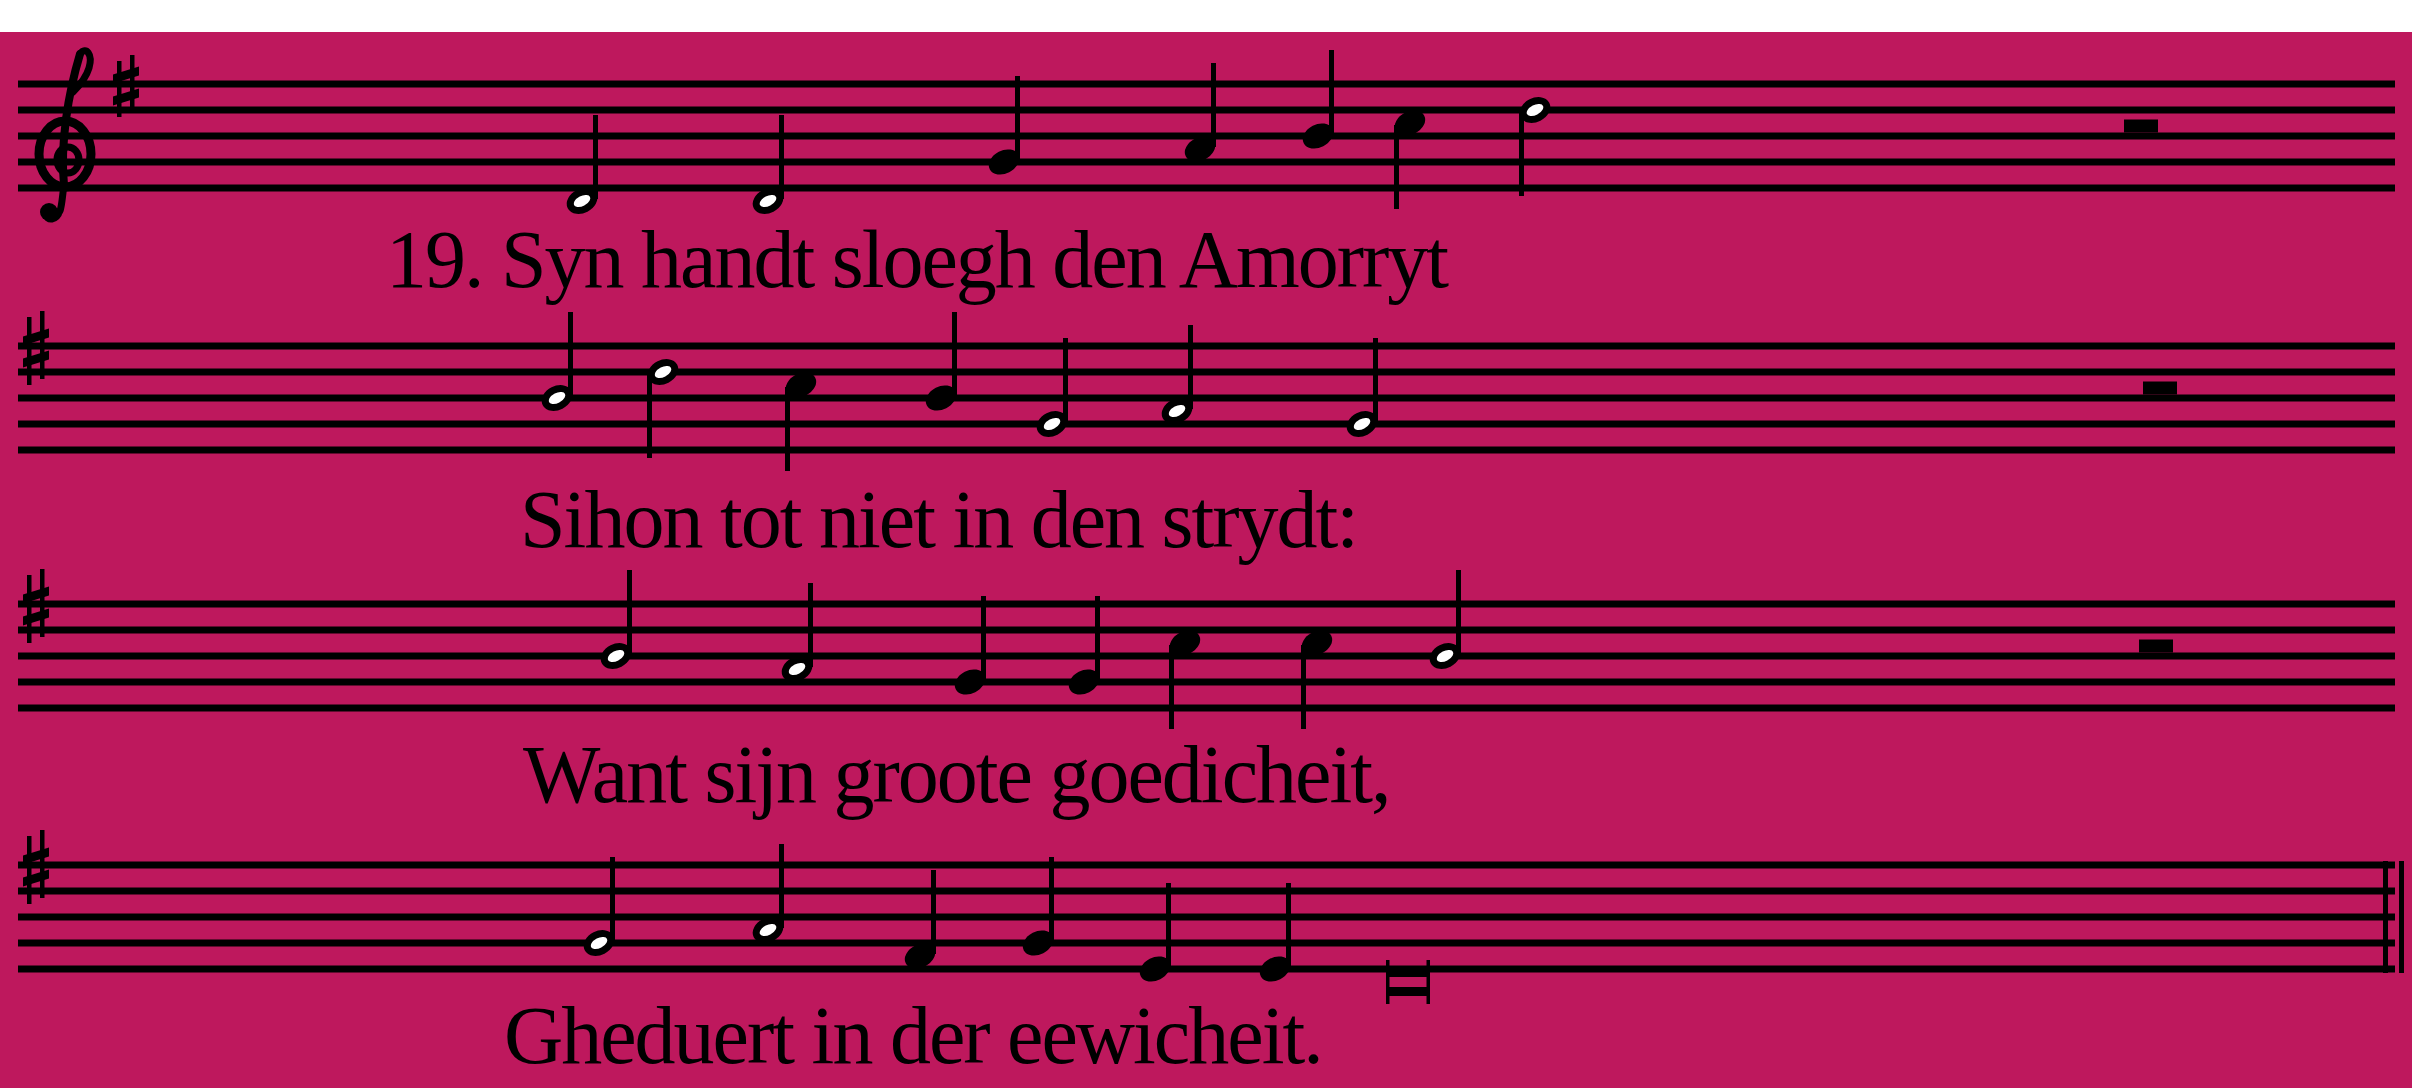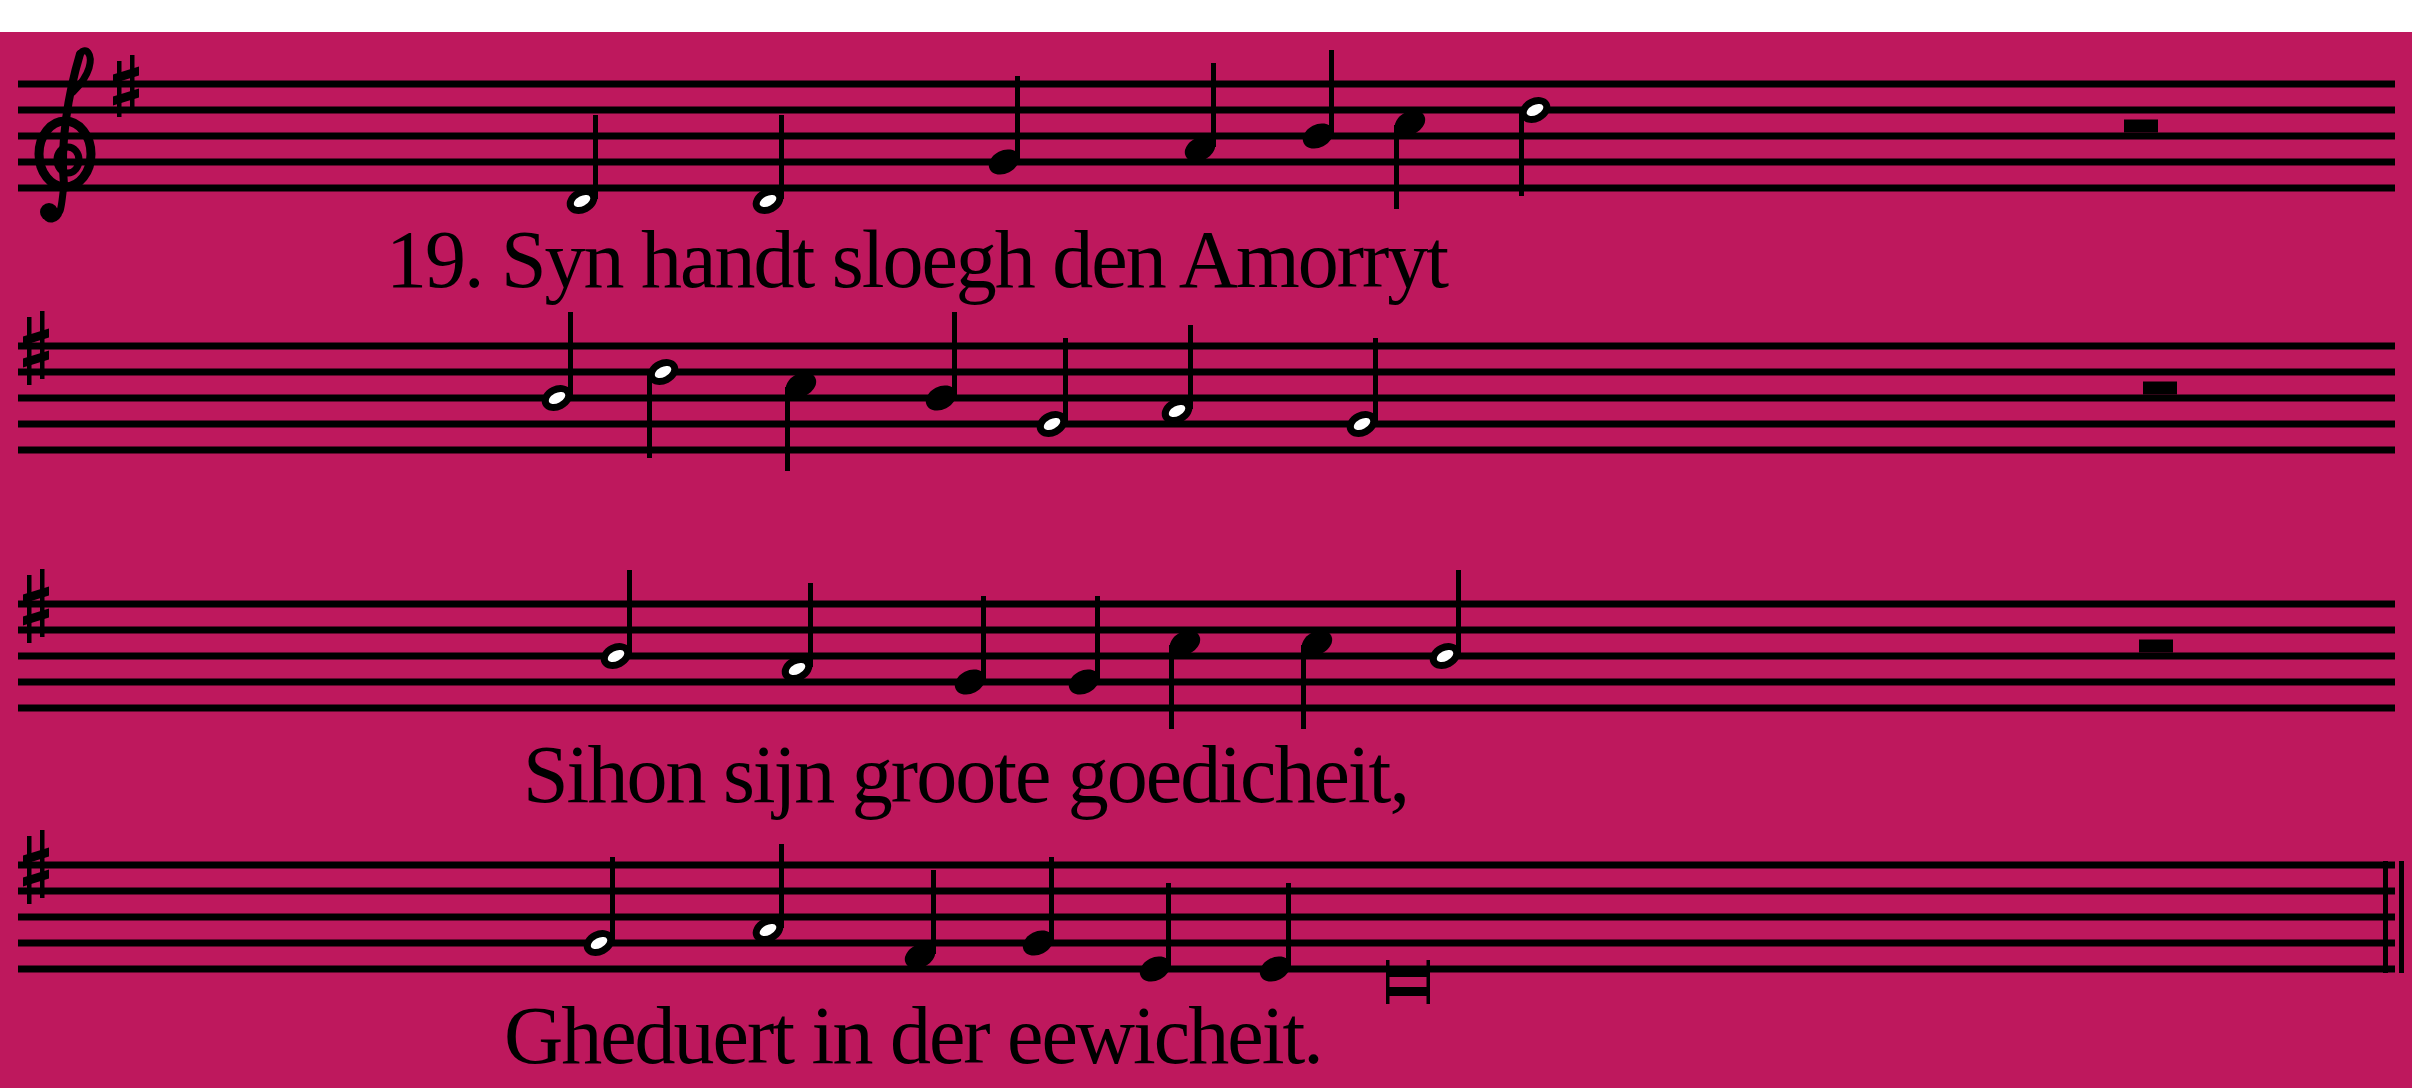--- a/index.html
+++ b/index.html
@@ -191,15 +191,16 @@
           <rect x="1386" y="936" width="44" height="9" fill="#000000"></rect>
           <rect x="1386" y="955" width="44" height="9" fill="#000000"></rect>
         </g>
         <g>
           <rect x="2383" y="829" width="5" height="112" fill="#000000"></rect>
           <rect x="2399" y="829" width="5" height="112" fill="#000000"></rect>
         </g>
       </g>
     </svg>
   <div class="lyric" style="left: 386px; top: 187px;">19. Syn handt sloegh den Amorryt</div>
-  <div class="lyric" style="left: 523px; top: 702px;">Sihon sijn groote goedicheit,</div>
+  <div class="lyric" style="left: 520px; top: 447px;">Sihon tot niet in den strydt:</div>
+  <div class="lyric" style="left: 523px; top: 702px;">Want sijn groote goedicheit,</div>
   <div class="lyric" style="left: 504px; top: 963px;">Gheduert in der eewicheit.</div>
 </div>
 
 </body></html>

